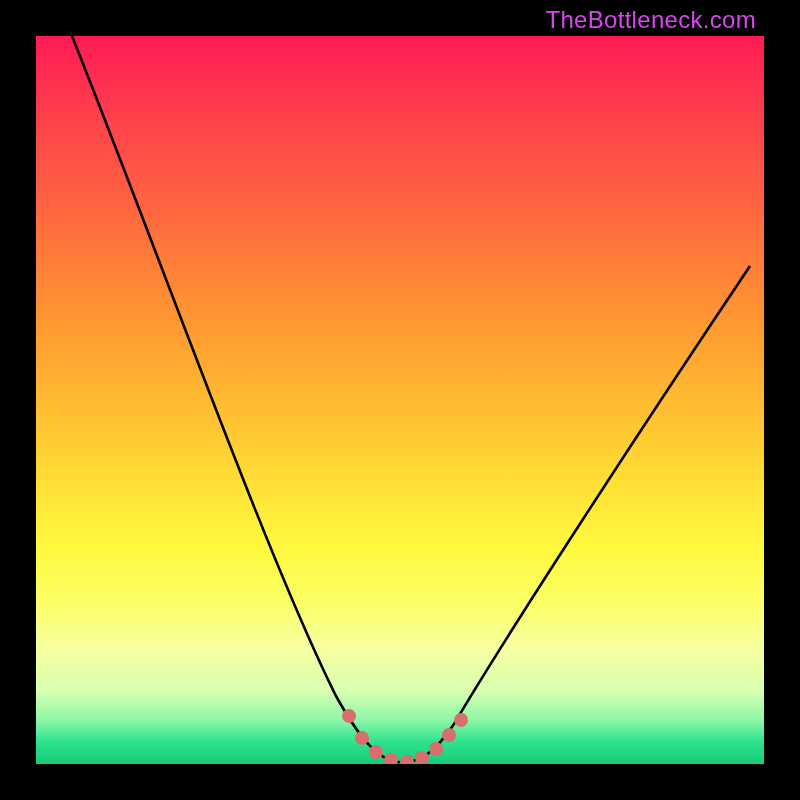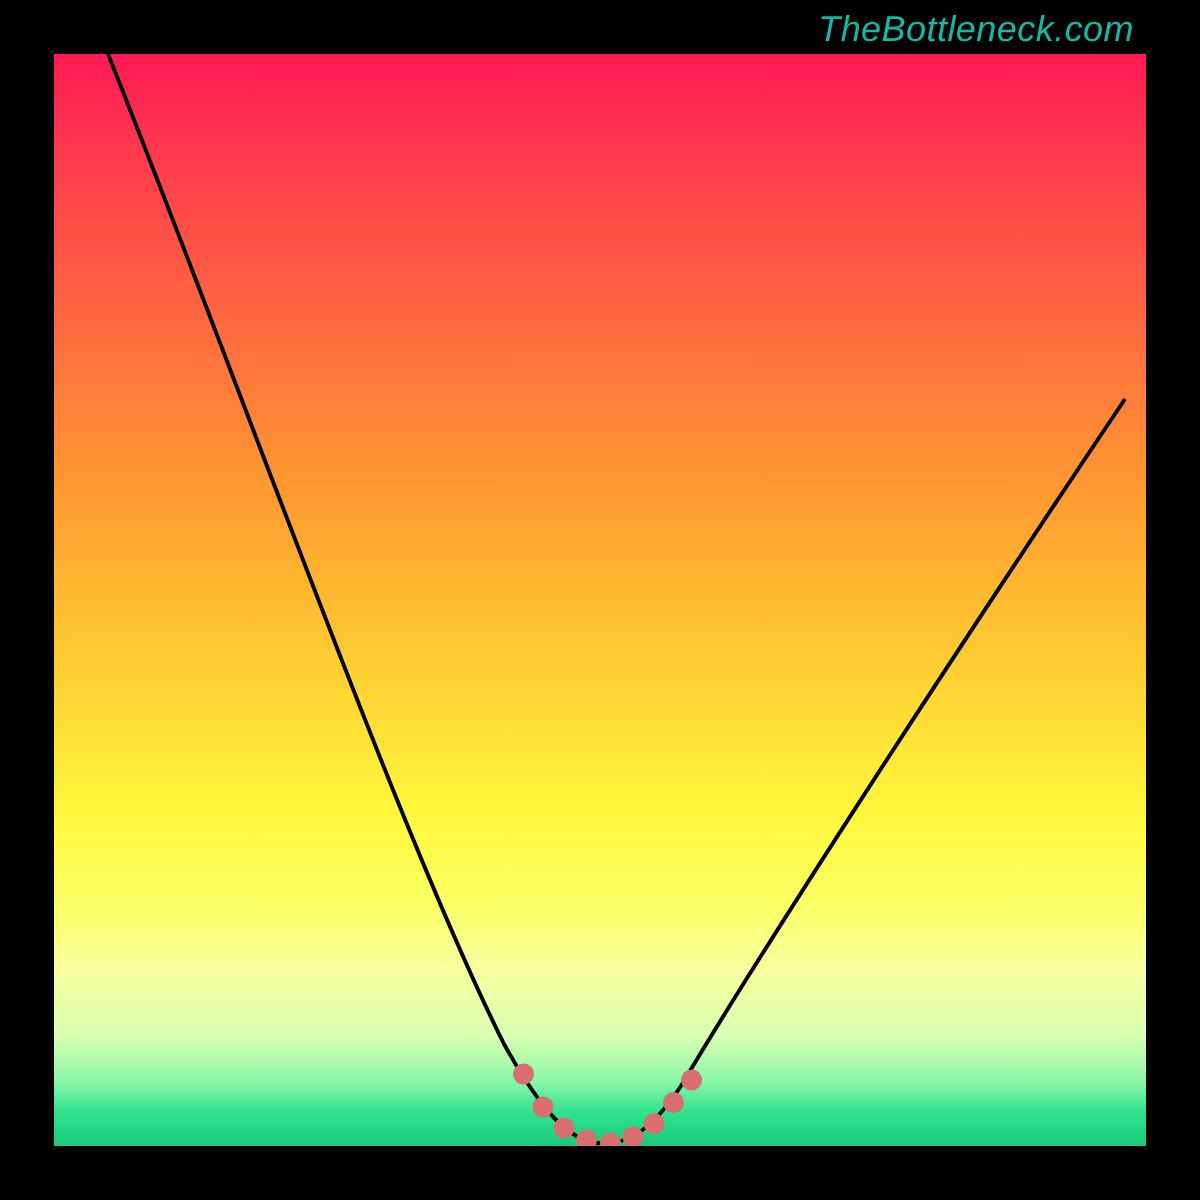--- a/index.html
+++ b/index.html
@@ -29,26 +29,25 @@
       #d8ffb0 90%,
       #8cf7a8 94%,
       #2de28e 97%,
       #19c97a 100%
     );
   }
   .watermark {
     position: absolute;
     top: 6px;
     right: 44px;
-    color: #14b8a6;
+    color: #d946ef;
     font-size: 24px;
     font-weight: 500;
     letter-spacing: 0.3px;
     white-space: nowrap;
-    font-style: italic;
   }
   svg {
     position: absolute;
     left: 0;
     top: 0;
   }
 </style>
 </head>
 <body>
 

